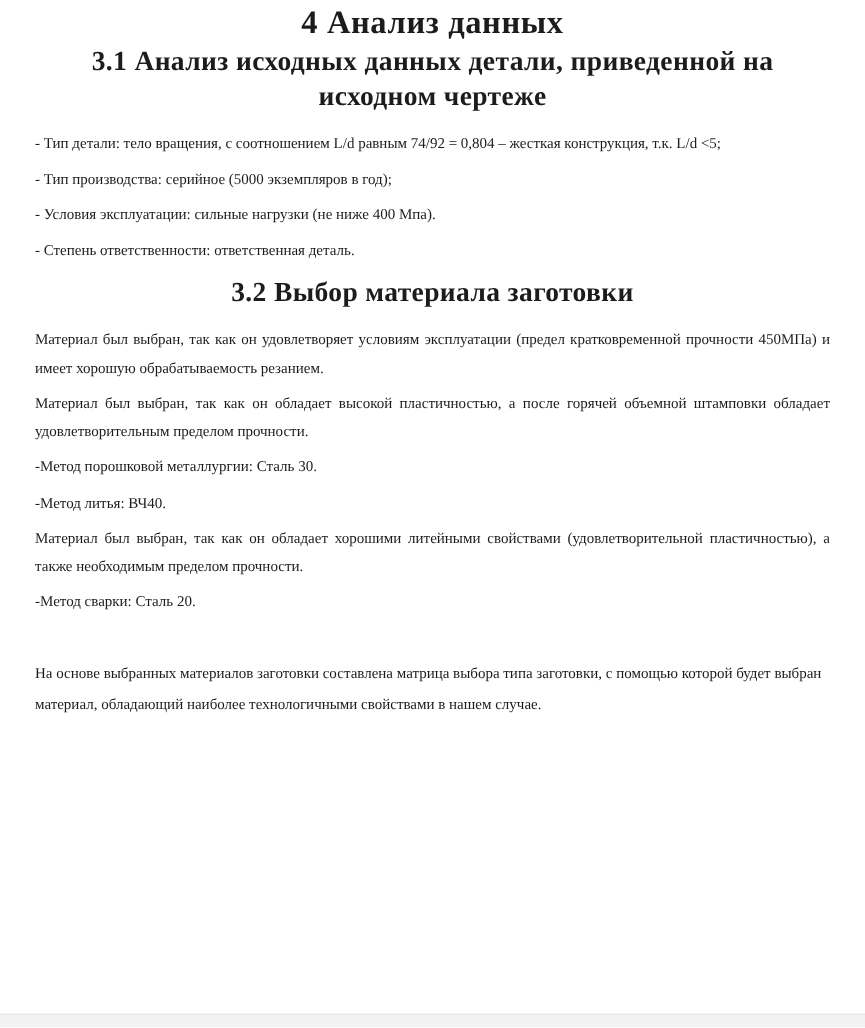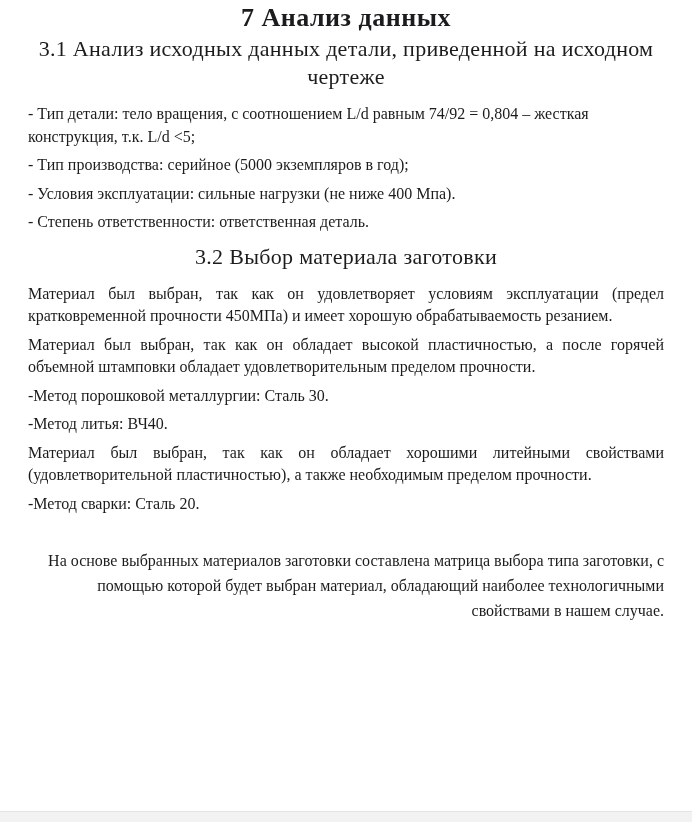--- a/index.html
+++ b/index.html
@@ -25,58 +25,57 @@
     font-size: 26px;
     line-height: 31px;
     font-weight: bold;
     text-align: center;
     letter-spacing: 0.5px;
   }
   h2.section-heading {
     margin: 2px 0 12px 0;
     font-size: 22px;
     line-height: 28px;
-    font-weight: normal;
+    font-weight: bold;
     text-align: center;
     letter-spacing: 0.3px;
   }
   h2.second {
     margin-top: 9px;
   }
   p.para {
     margin: 0 0 6px 0;
-    font-size: 16px;
+    font-size: 12px;
     line-height: 22.5px;
     text-align: left;
   }
   p.justify {
     text-align: justify;
   }
   p.conclusion {
     margin-top: 33px;
     line-height: 25px;
-    text-align: right;
   }
   .page-bottom-strip {
     position: absolute;
     left: 0;
     bottom: 0;
     width: 100%;
     height: 10px;
     background: #f2f2f2;
     border-top: 1px solid #e4e4e4;
   }
 </style>
 </head>
 <body>
 
 <div class="page">
   <div class="content">
 
-    <h1 class="doc-title">7 Анализ данных</h1>
+    <h1 class="doc-title">4 Анализ данных</h1>
 
     <h2 class="section-heading">3.1 Анализ исходных данных детали, приведенной на исходном чертеже</h2>
 
     <p class="para">- Тип детали: тело вращения, с соотношением L/d равным 74/92 = 0,804 – жесткая конструкция, т.к. L/d &lt;5;</p>
 
     <p class="para">- Тип производства: серийное (5000 экземпляров в год);</p>
 
     <p class="para">- Условия эксплуатации: сильные нагрузки (не ниже 400 Мпа).</p>
 
     <p class="para">- Степень ответственности: ответственная деталь.</p>

